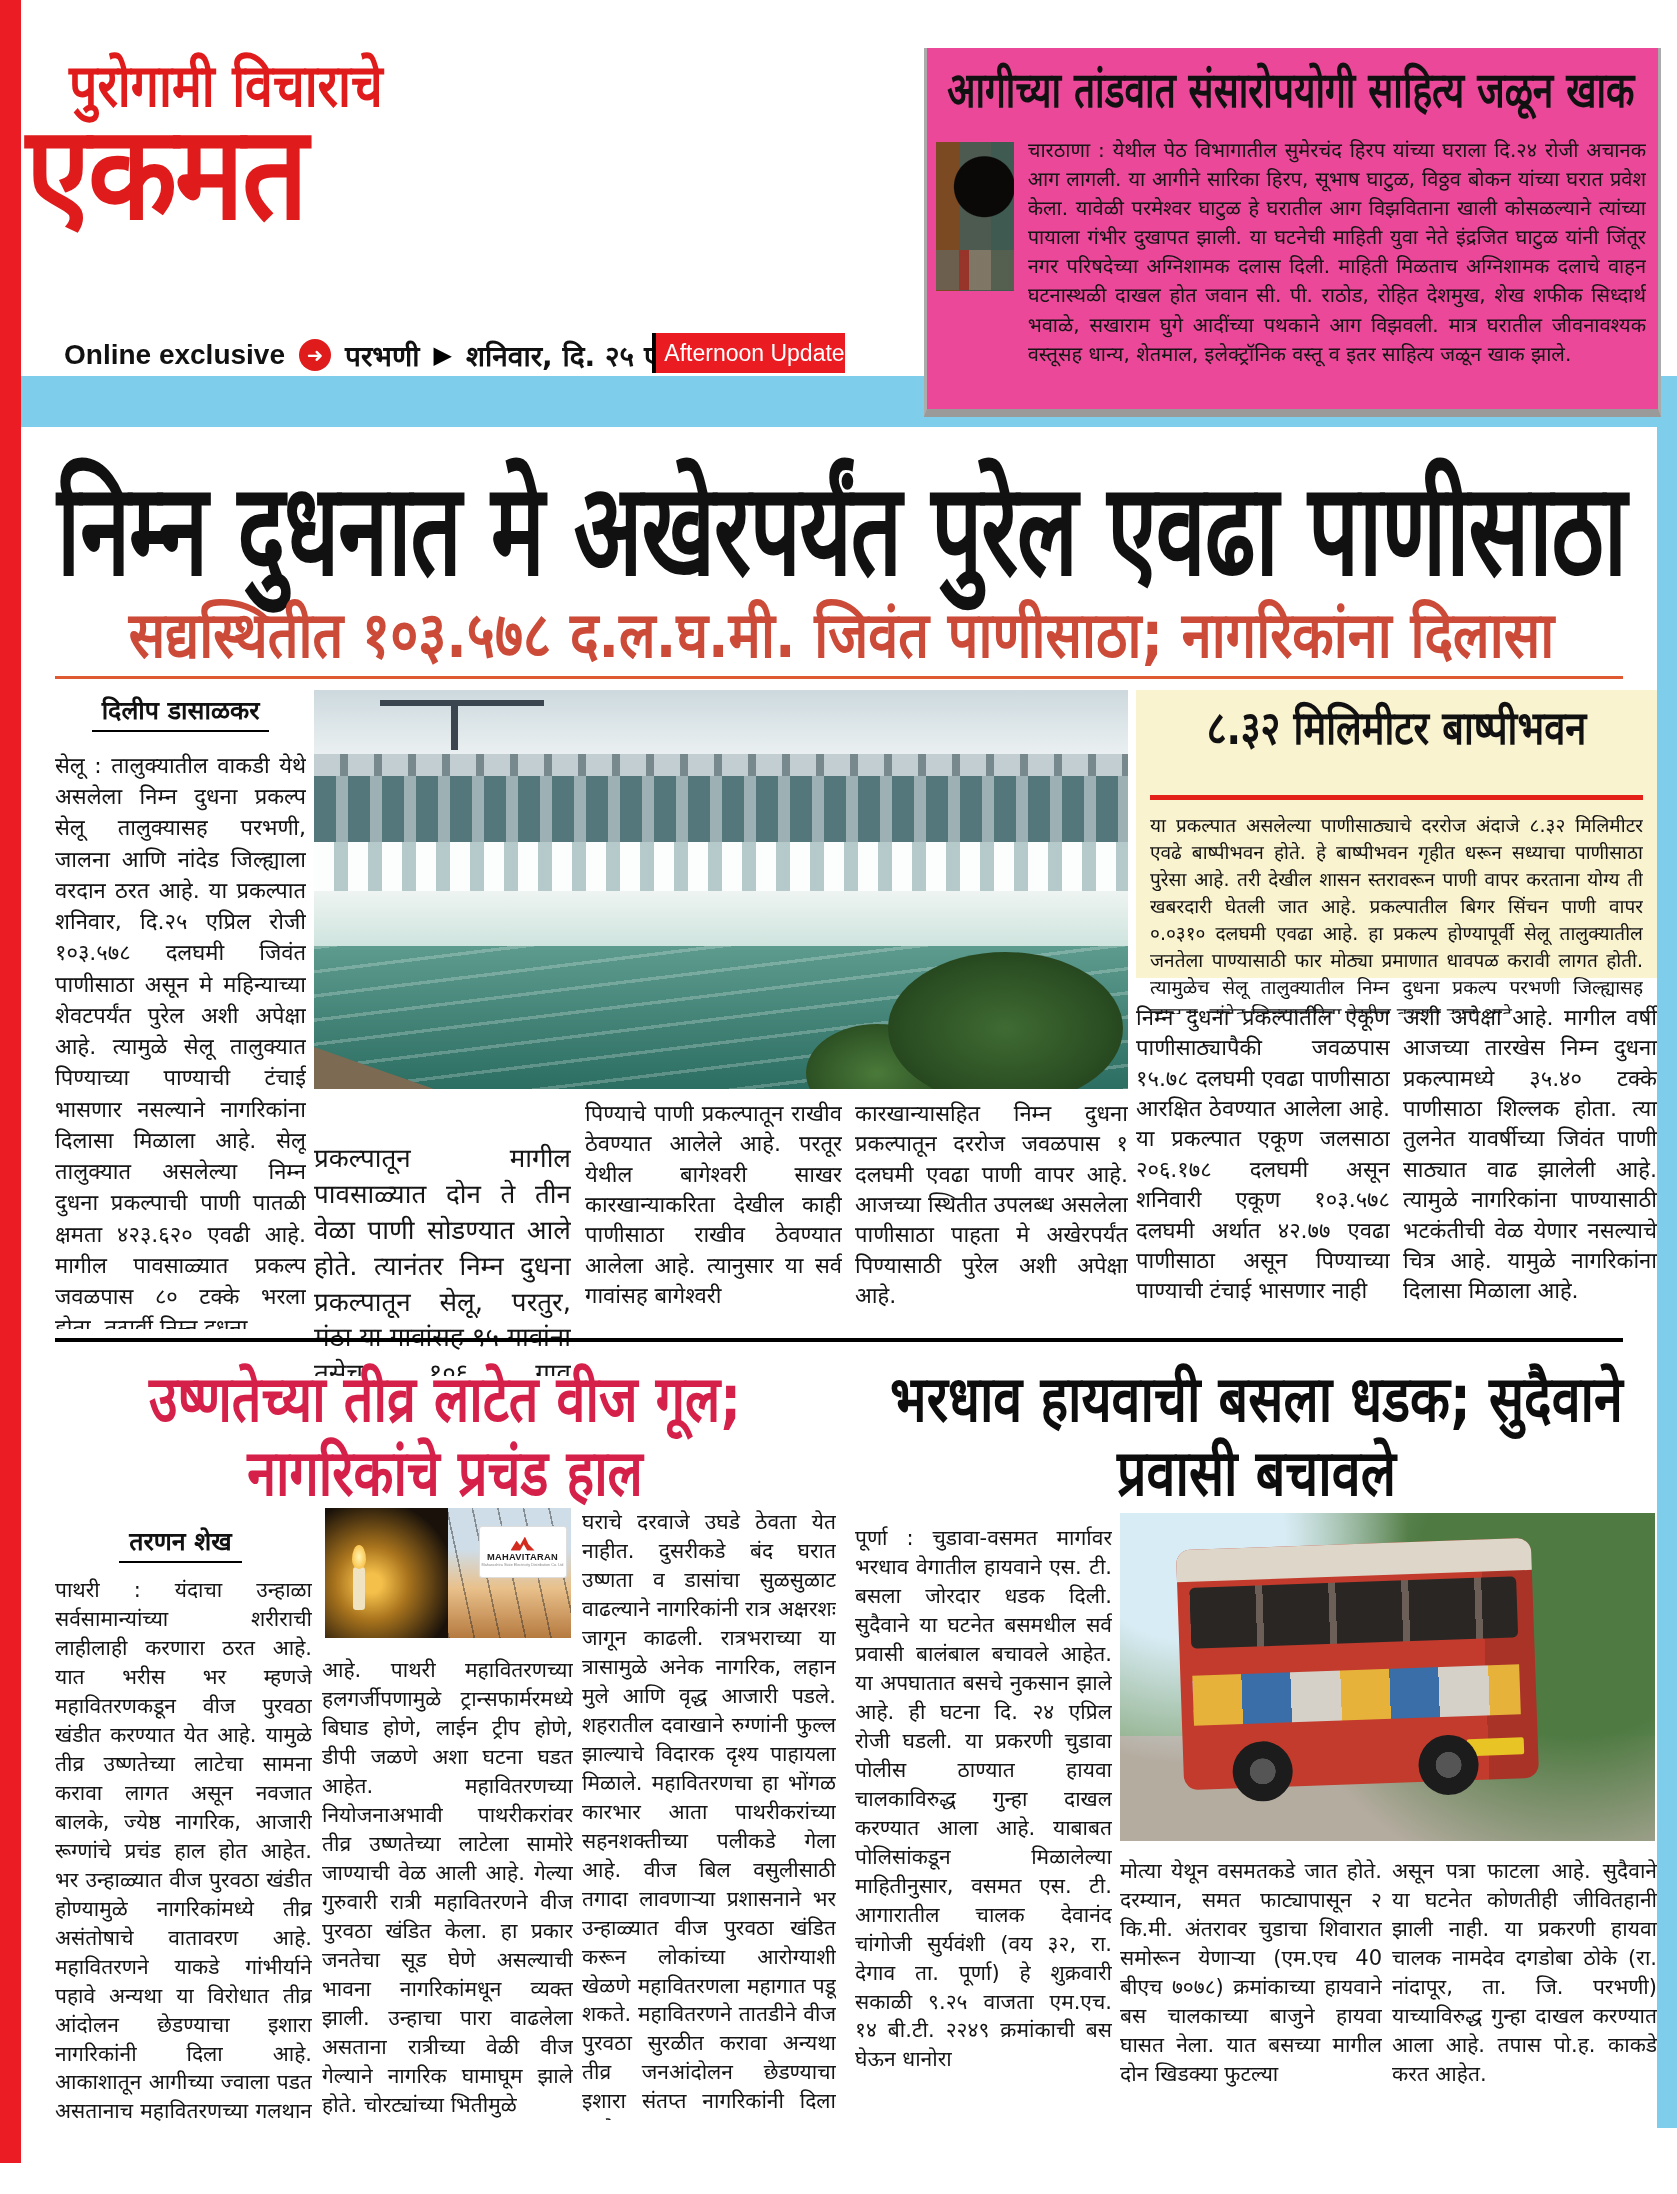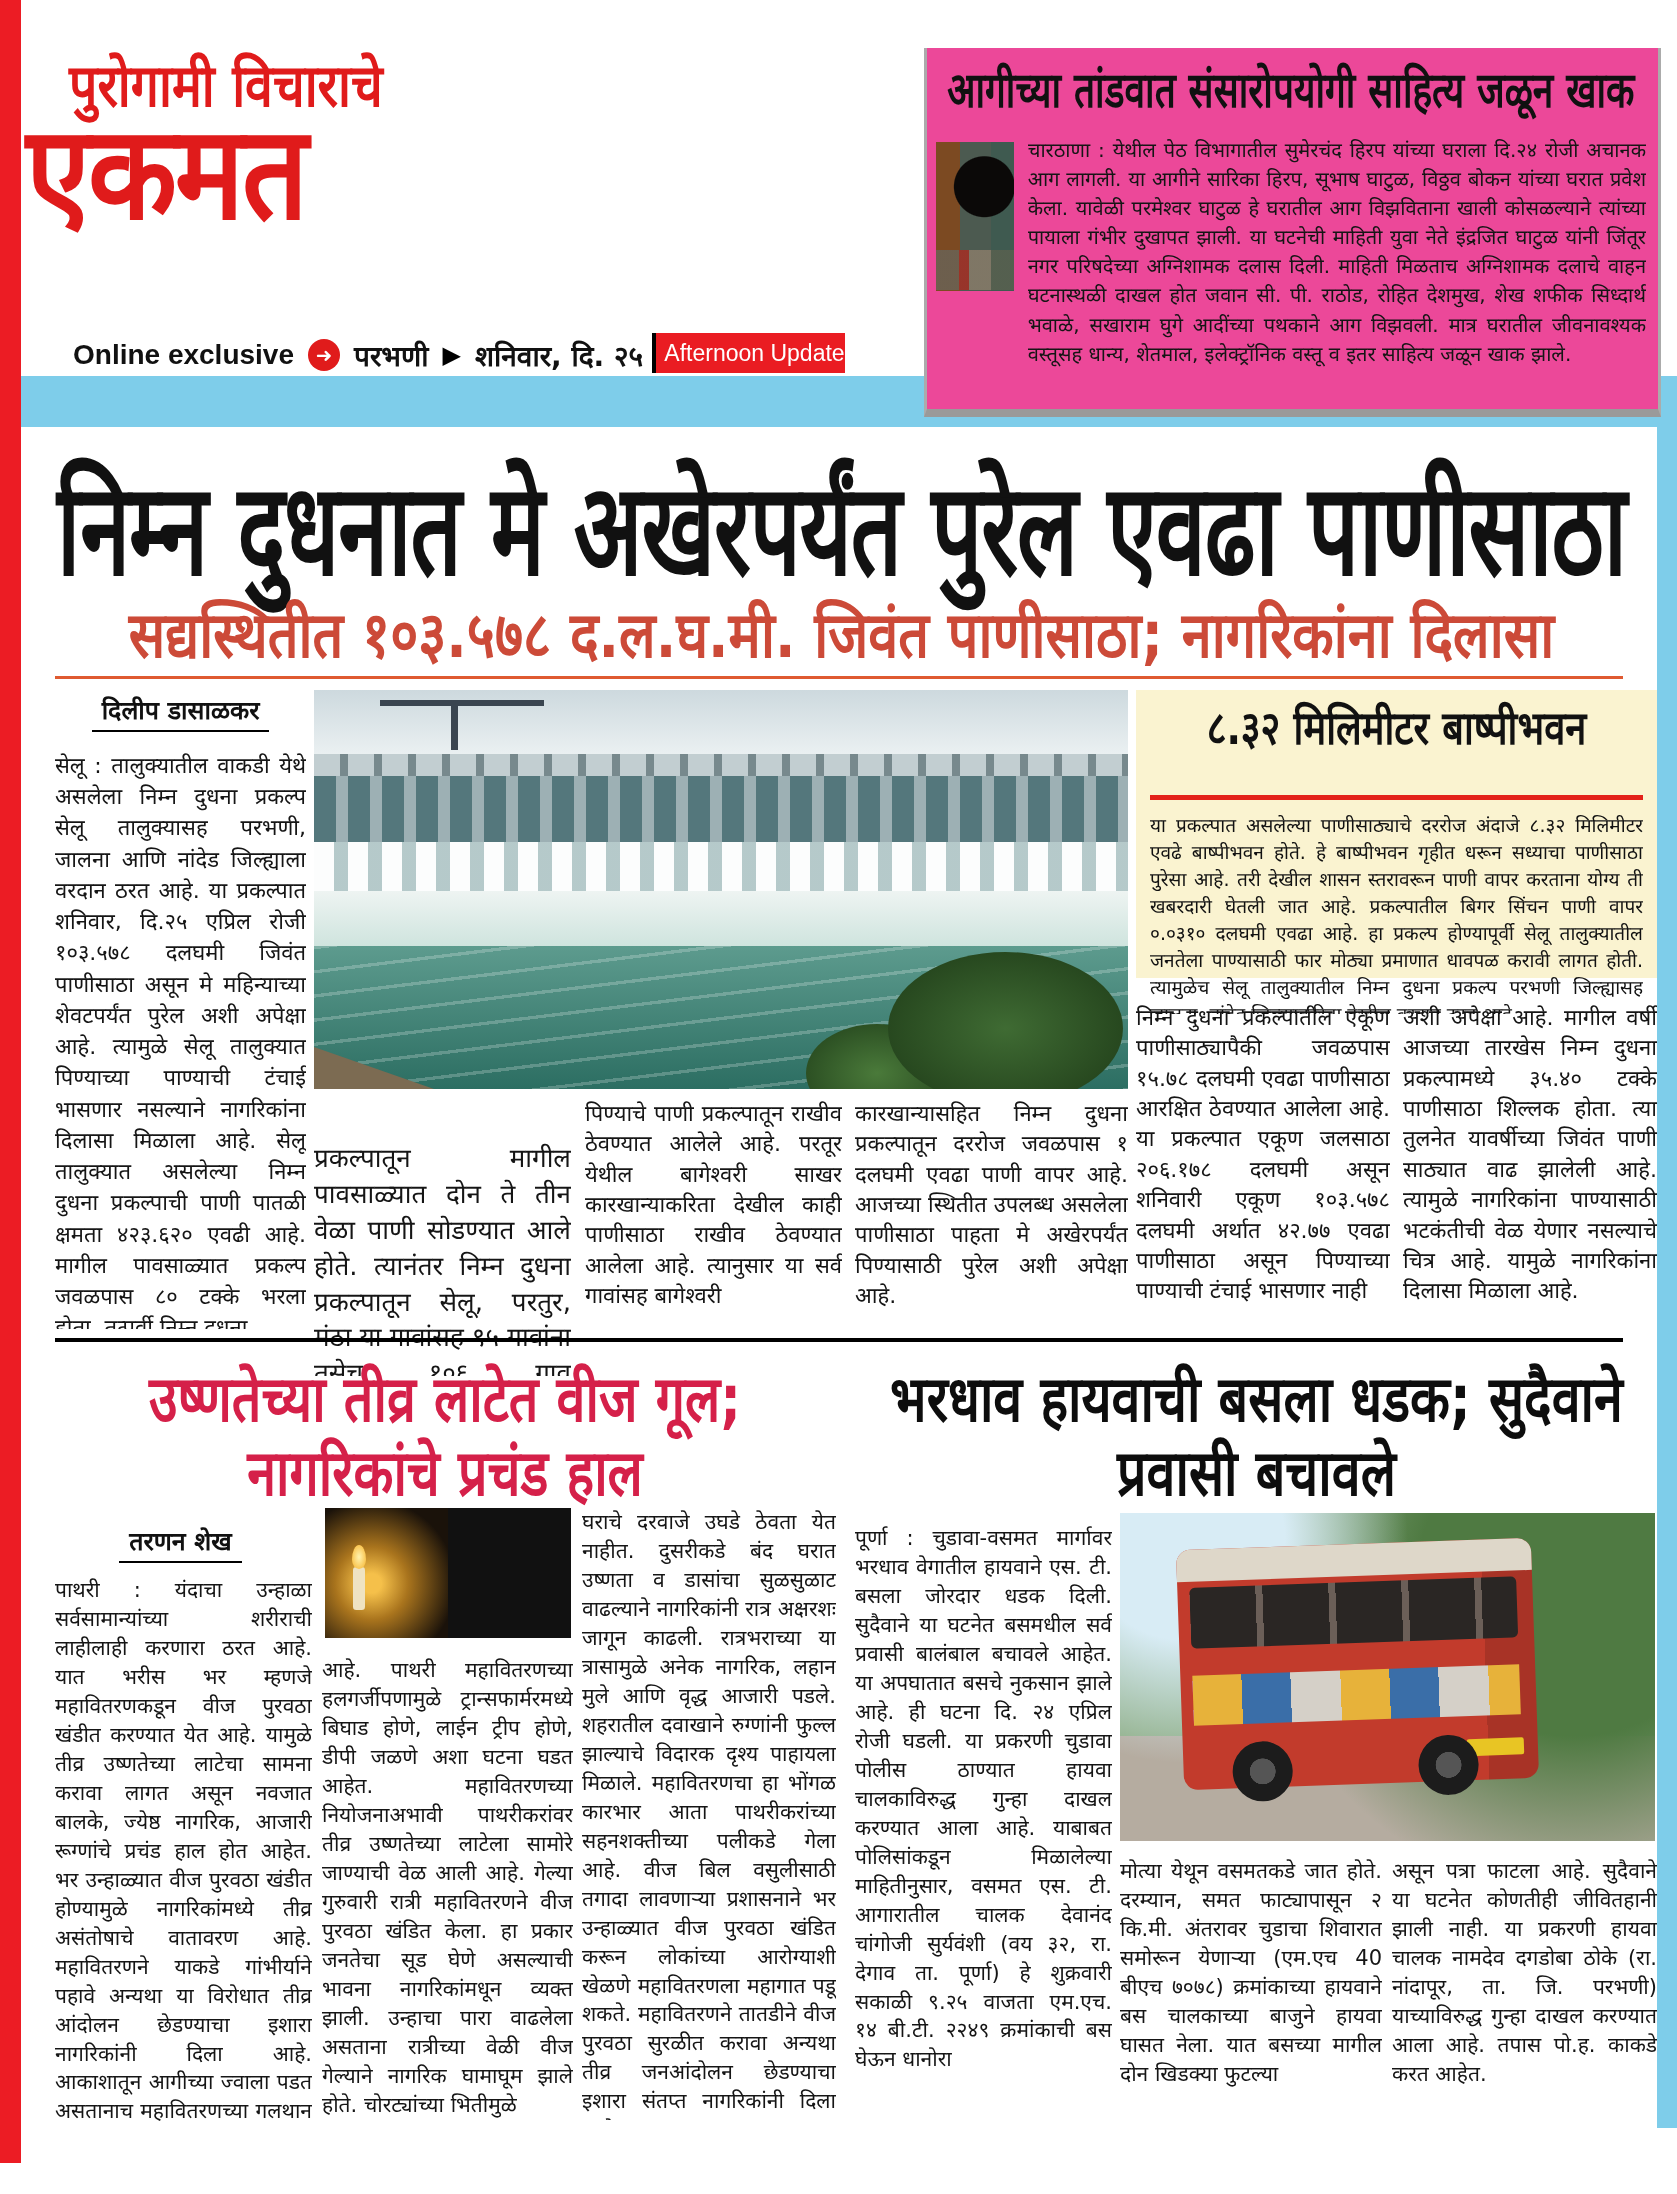--- a/index.html
+++ b/index.html
@@ -91,21 +91,21 @@
 
 <div id="page">
 
   <div class="abs stripe-red" style="left:0;top:0;width:21px;height:2163px;"></div>
   <div class="abs cyan" style="left:21px;top:376px;width:1636px;height:51px;"></div>
   <div class="abs cyan" style="left:1657px;top:376px;width:21px;height:1752px;"></div>
 
   <div class="abs mast-tagline" style="left:69px;top:43px;">पुरोगामी विचाराचे</div>
   <div class="abs mast-title" style="left:26px;top:108px;">एकमत</div>
 
-  <div class="abs dateline" style="left:64px;top:334px;height:42px;margin-left:9px;">
+  <div class="abs dateline" style="left:64px;top:334px;height:42px;">
     <span class="latin">Online exclusive</span>
     <span class="arrow-circle">➜</span>
     <span>परभणी</span>
     <span class="tri">▶</span>
     <span>शनिवार, दि. २५ एप्रिल २०२६</span>
   </div>
   <div class="abs badge latin" style="left:652px;top:333px;width:181px;height:40px;padding-left:8px;">Afternoon Update</div>
 
   <div class="abs fire-box" style="left:924px;top:48px;width:737px;height:369px;">
     <div class="fire-headline">आगीच्या तांडवात संसारोपयोगी साहित्य जळून खाक</div>
@@ -163,20 +163,27 @@
   </div>
   <div class="abs byline-wrap" style="left:55px;top:1523px;width:251px;">
     <span class="byline">तरणन शेख</span>
   </div>
 
   <div class="abs photo" style="left:325px;top:1508px;width:246px;height:130px;background:#111;">
     <div class="candle-left">
       <div class="candle-stick"></div>
       <div class="candle-flame"></div>
     </div>
+    <div class="candle-right">
+      <div class="mv-logo">
+        <div class="mv-arrow"></div>
+        <div class="mv-title latin">MAHAVITARAN</div>
+        <div class="mv-sub latin">Maharashtra State Electricity Distribution Co. Ltd</div>
+      </div>
+    </div>
   </div>
 
   <div class="abs body-text" style="left:55px;top:1576px;width:257px;height:546px;font-size:21px;line-height:1.38;">पाथरी : यंदाचा उन्हाळा सर्वसामान्यांच्या शरीराची लाहीलाही करणारा ठरत आहे. यात भरीस भर म्हणजे महावितरणकडून वीज पुरवठा खंडीत करण्यात येत आहे. यामुळे तीव्र उष्णतेच्या लाटेचा सामना करावा लागत असून नवजात बालके, ज्येष्ठ नागरिक, आजारी रूग्णांचे प्रचंड हाल होत आहेत. भर उन्हाळ्यात वीज पुरवठा खंडीत होण्यामुळे नागरिकांमध्ये तीव्र असंतोषाचे वातावरण आहे. महावितरणने याकडे गांभीर्याने पहावे अन्यथा या विरोधात तीव्र आंदोलन छेडण्याचा इशारा नागरिकांनी दिला आहे. आकाशातून आगीच्या ज्वाला पडत असतानाच महावितरणच्या गलथान कारभारामुळे नागरिकांच्या त्रासात मोठी भर पडली</div>
   <div class="abs body-text" style="left:322px;top:1656px;width:251px;height:464px;font-size:21px;line-height:1.38;">आहे. पाथरी महावितरणच्या हलगर्जीपणामुळे ट्रान्सफार्मरमध्ये बिघाड होणे, लाईन ट्रीप होणे, डीपी जळणे अशा घटना घडत आहेत. महावितरणच्या नियोजनाअभावी पाथरीकरांवर तीव्र उष्णतेच्या लाटेला सामोरे जाण्याची वेळ आली आहे. गेल्या गुरुवारी रात्री महावितरणने वीज पुरवठा खंडित केला. हा प्रकार जनतेचा सूड घेणे असल्याची भावना नागरिकांमधून व्यक्त झाली. उन्हाचा पारा वाढलेला असताना रात्रीच्या वेळी वीज गेल्याने नागरिक घामाघूम झाले होते. चोरट्यांच्या भितीमुळे</div>
   <div class="abs body-text" style="left:582px;top:1508px;width:254px;height:612px;font-size:21px;line-height:1.38;">घराचे दरवाजे उघडे ठेवता येत नाहीत. दुसरीकडे बंद घरात उष्णता व डासांचा सुळसुळाट वाढल्याने नागरिकांनी रात्र अक्षरशः जागून काढली. रात्रभराच्या या त्रासामुळे अनेक नागरिक, लहान मुले आणि वृद्ध आजारी पडले. शहरातील दवाखाने रुग्णांनी फुल्ल झाल्याचे विदारक दृश्य पाहायला मिळाले. महावितरणचा हा भोंगळ कारभार आता पाथरीकरांच्या सहनशक्तीच्या पलीकडे गेला आहे. वीज बिल वसुलीसाठी तगादा लावणाऱ्या प्रशासनाने भर उन्हाळ्यात वीज पुरवठा खंडित करून लोकांच्या आरोग्याशी खेळणे महावितरणला महागात पडू शकते. महावितरणने तातडीने वीज पुरवठा सुरळीत करावा अन्यथा तीव्र जनआंदोलन छेडण्याचा इशारा संतप्त नागरिकांनी दिला आहे.</div>
 
   <div class="abs" style="left:852px;top:1362px;width:809px;">
     <div class="head-black sy">भरधाव हायवाची बसला धडक; सुदैवाने प्रवासी बचावले</div>
   </div>
 

